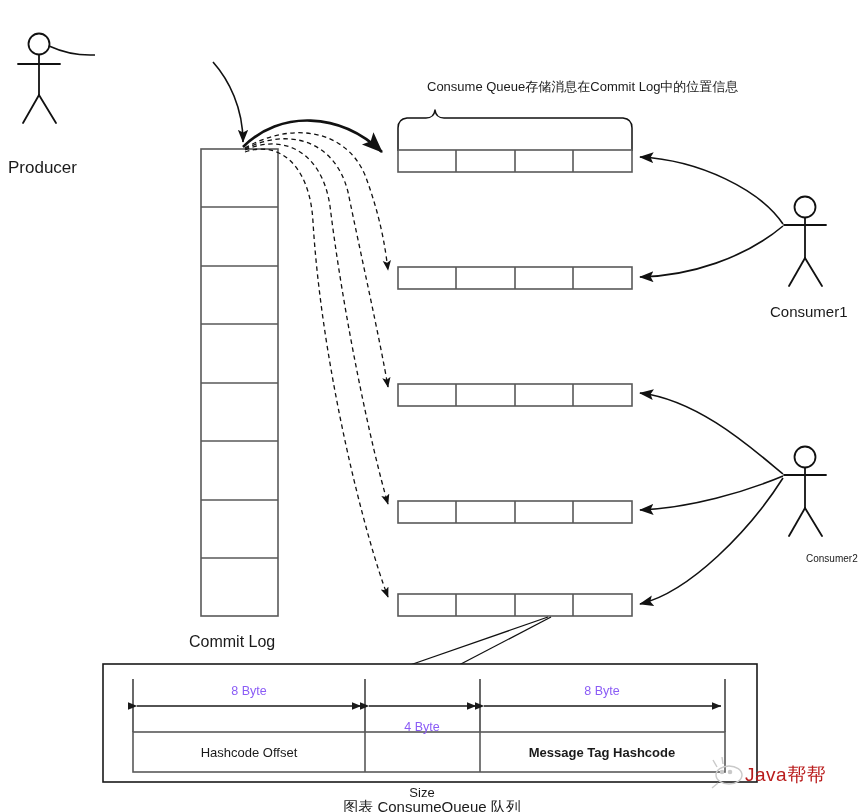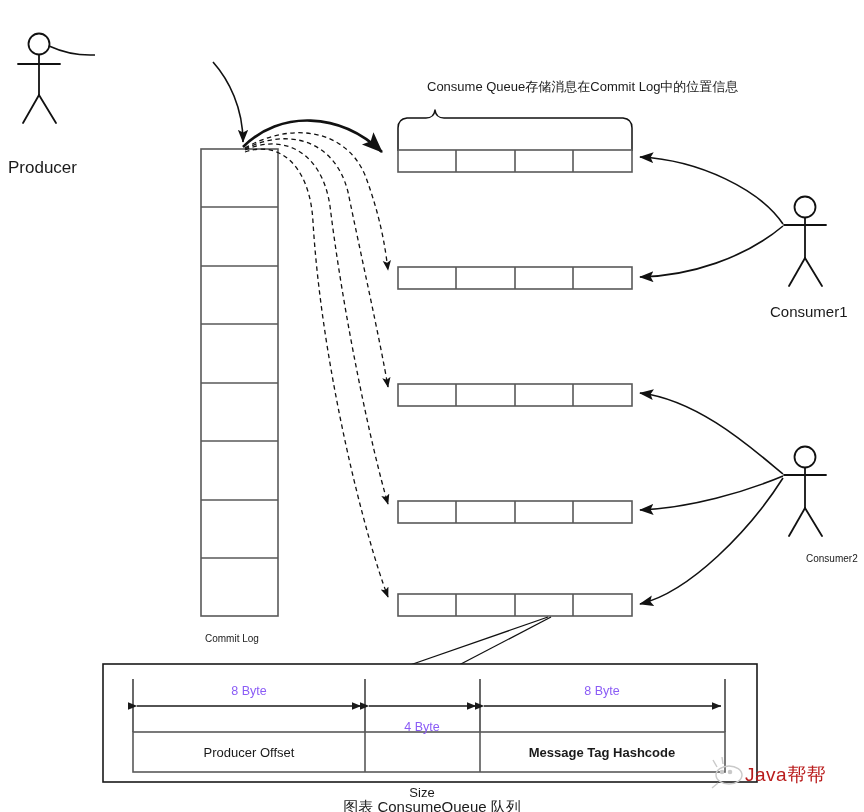--- a/index.html
+++ b/index.html
@@ -24,21 +24,21 @@
   }
   .lbl {
     position: absolute;
     color: #1a1a1a;
     white-space: nowrap;
     font-family: "Liberation Sans", sans-serif;
   }
   .lbl-producer  { left: 8px;   top: 158px; font-size: 17px; }
   .lbl-topic     { left: 97px;  top: 46px;  font-size: 15px; }
   .lbl-cqnote    { left: 427px; top: 78px;  font-size: 13px; }
-  .lbl-commitlog { left: 205px; top: 633px; font-size: 10px; }
+  .lbl-commitlog { left: 189px; top: 633px; font-size: 16px; }
   .lbl-consumer1 { left: 770px; top: 303px; font-size: 15px; }
   .lbl-consumer2 { left: 806px; top: 553px; font-size: 10px; }
 
   .byte-lbl {
     position: absolute;
     font-size: 12.5px;
     color: #8b5cf6;
     text-align: center;
     transform: translateX(-50%);
   }
@@ -228,21 +228,21 @@
   <div class="lbl lbl-commitlog">Commit Log</div>
 
   <div class="lbl lbl-consumer1">Consumer1</div>
 
   <div class="lbl lbl-consumer2">Consumer2</div>
 
   <div class="byte-lbl" style="left:249px; top:684px;">8 Byte</div>
   <div class="byte-lbl" style="left:422px; top:720px;">4 Byte</div>
   <div class="byte-lbl" style="left:602px; top:684px;">8 Byte</div>
 
-  <div class="field-lbl" style="left:249px; top:752px;">Producer Offset</div>
+  <div class="field-lbl" style="left:249px; top:752px;">Hashcode Offset</div>
   <div class="field-lbl" style="left:422px; top:752px;margin-top:40px;">Size</div>
   <div class="field-lbl" style="left:602px; top:752px;font-weight:bold;">Message Tag Hashcode</div>
 
   <div class="wm">Java帮帮</div>
 
   <div class="caption">图表 ConsumeQueue 队列</div>
 
 </div>
 
 </body></html>

